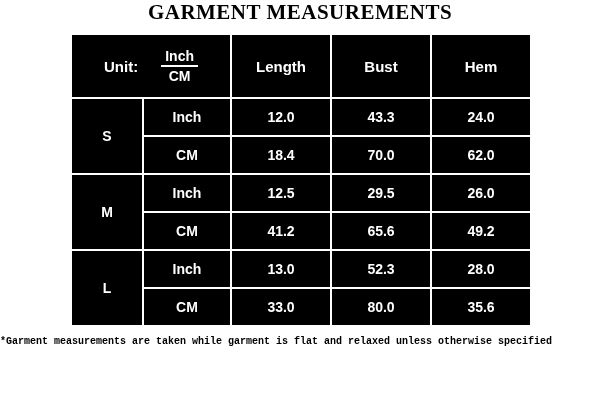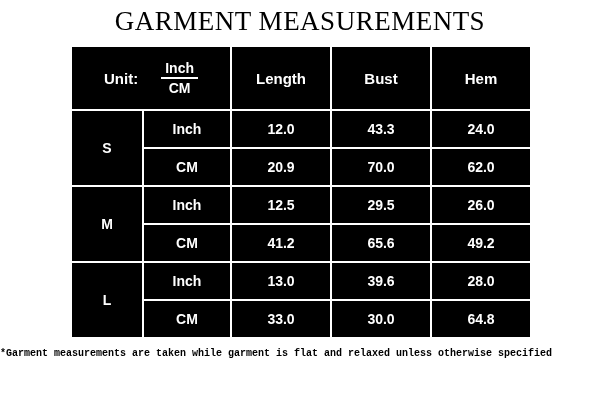--- a/index.html
+++ b/index.html
@@ -20,25 +20,25 @@
     width: 600px;
     height: 419px;
     box-sizing: border-box;
     display: flex;
     flex-direction: column;
     align-items: center;
   }
 
   .title {
     font-family: "Liberation Serif", serif;
-    font-weight: normal;
-    font-size: 27px;
+    font-weight: bold;
+    font-size: 21px;
     letter-spacing: 0.5px;
     text-align: center;
-    margin-top: 6px;
+    margin-top: 0;
     margin-bottom: 8px;
     white-space: nowrap;
   }
 
   .table-wrap {
     width: 460px;
     margin: 0 auto;
   }
 
   table.size-table {
@@ -163,21 +163,21 @@
 
         <tr>
           <td class="size-cell" rowspan="2">S</td>
           <td class="unit-cell">Inch</td>
           <td class="val">12.0</td>
           <td class="val">43.3</td>
           <td class="val">24.0</td>
         </tr>
         <tr>
           <td class="unit-cell">CM</td>
-          <td class="val">20.9</td>
+          <td class="val">18.4</td>
           <td class="val">70.0</td>
           <td class="val">62.0</td>
         </tr>
 
         <tr>
           <td class="size-cell" rowspan="2">M</td>
           <td class="unit-cell">Inch</td>
           <td class="val">12.5</td>
           <td class="val">29.5</td>
           <td class="val">26.0</td>
@@ -186,28 +186,28 @@
           <td class="unit-cell">CM</td>
           <td class="val">41.2</td>
           <td class="val">65.6</td>
           <td class="val">49.2</td>
         </tr>
 
         <tr>
           <td class="size-cell" rowspan="2">L</td>
           <td class="unit-cell">Inch</td>
           <td class="val">13.0</td>
-          <td class="val">39.6</td>
+          <td class="val">52.3</td>
           <td class="val">28.0</td>
         </tr>
         <tr>
           <td class="unit-cell">CM</td>
           <td class="val">33.0</td>
-          <td class="val">30.0</td>
-          <td class="val">64.8</td>
+          <td class="val">80.0</td>
+          <td class="val">35.6</td>
         </tr>
       </tbody>
     </table>
   </div>
 
   <div class="footnote">*Garment measurements are taken while garment is flat and relaxed unless otherwise specified</div>
 
 </div>
 
 </body></html>

